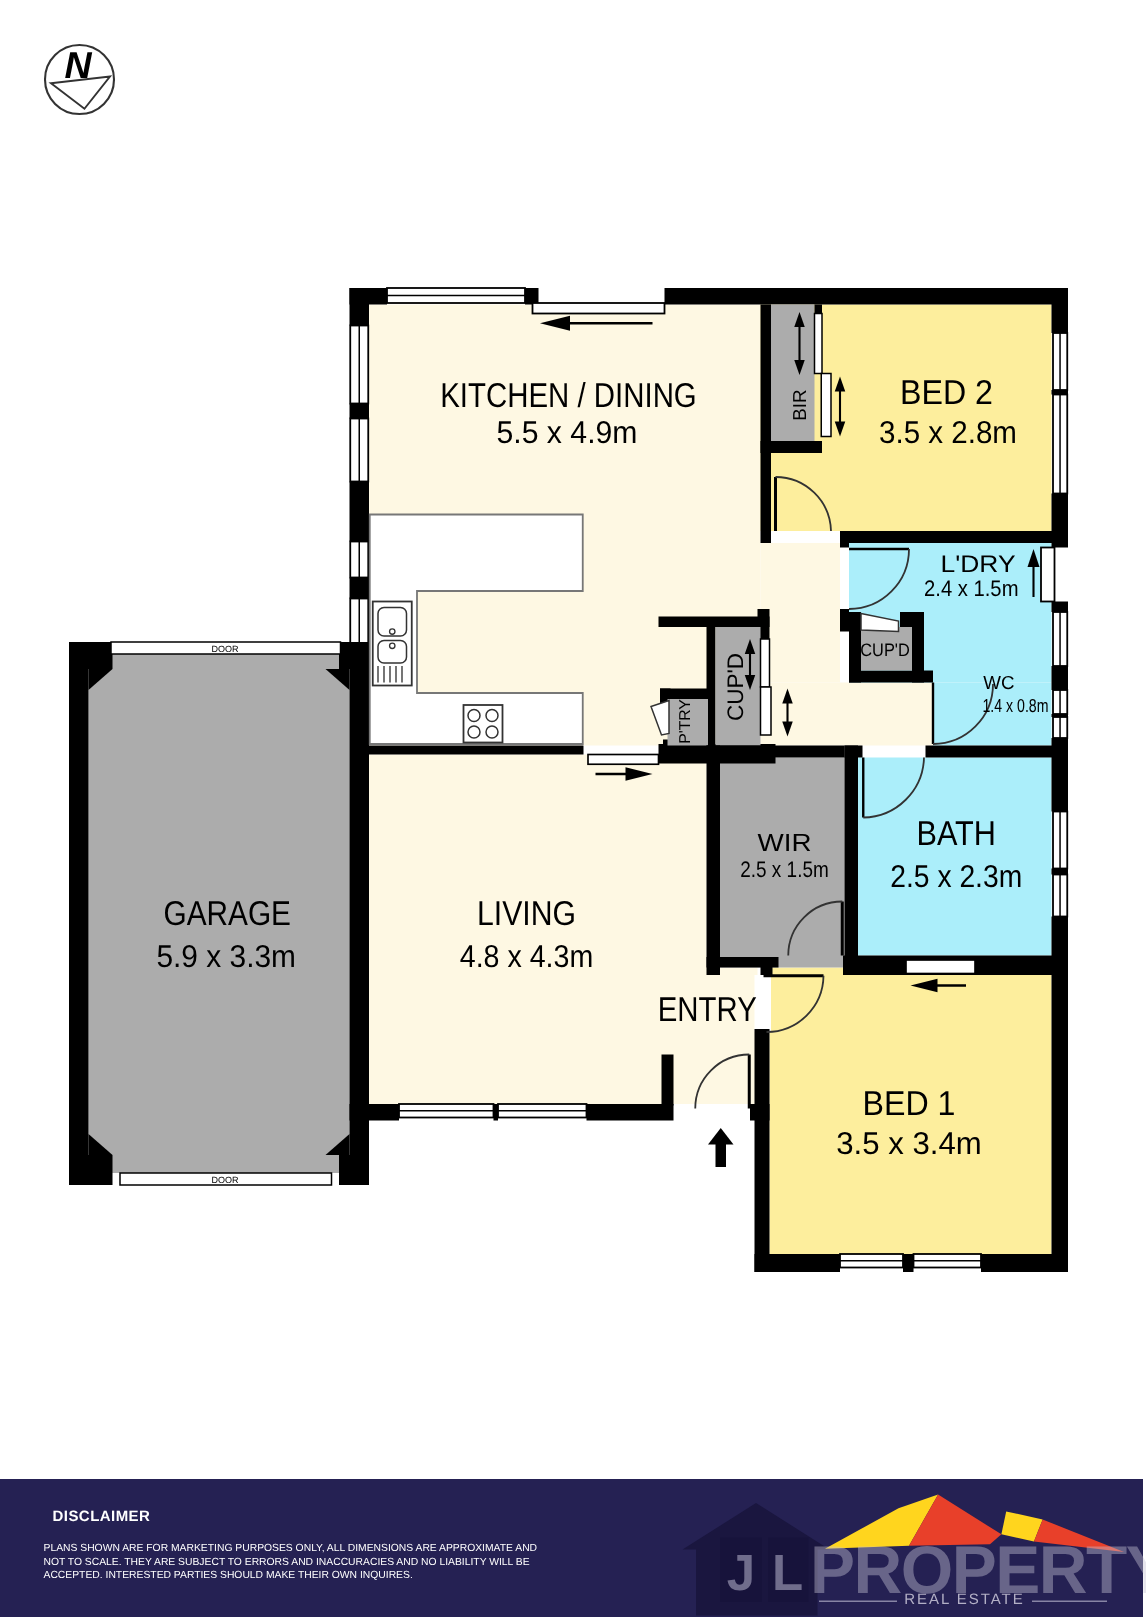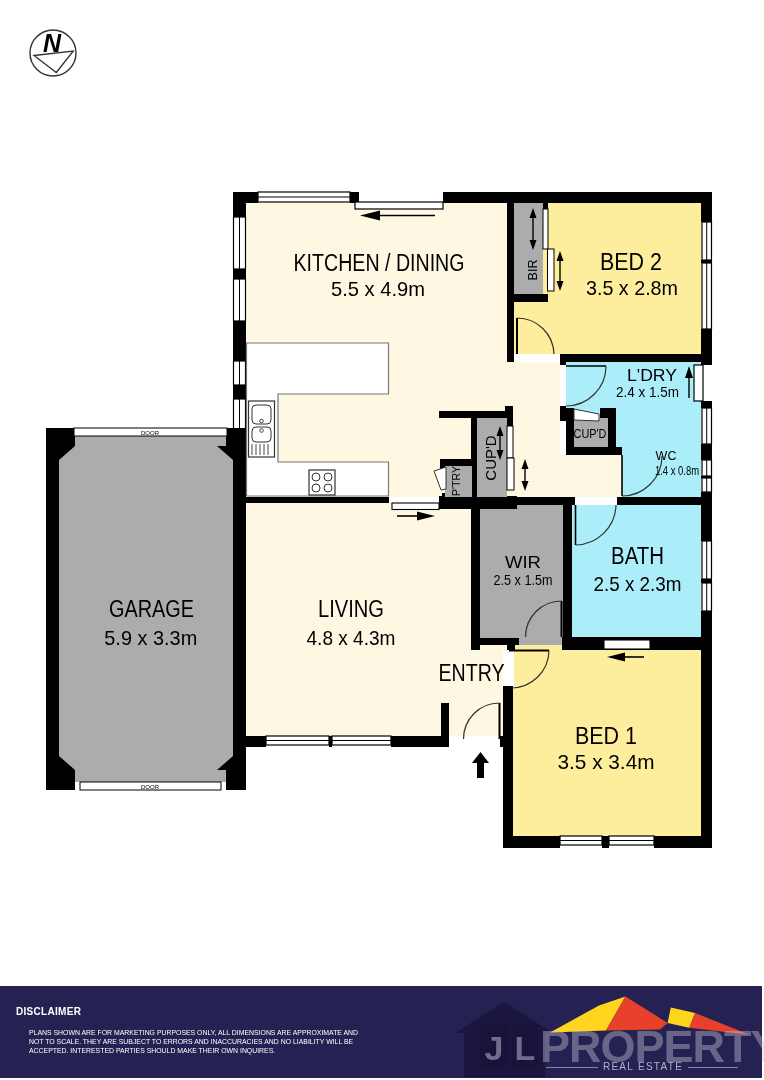--- a/index.html
+++ b/index.html
@@ -1,19 +1,19 @@
 <!DOCTYPE html>
 <html><head>
 <meta charset="utf-8">
 <style>
 html,body{margin:0;padding:0;background:#fff;width:764px;height:1080px;overflow:hidden;}
 *{font-family:"Liberation Sans",sans-serif;}
 #page{position:relative;width:764px;height:1080px;background:#fff;}
 #bar{position:absolute;left:0;top:986px;width:762px;height:92px;background:#252153;}
-#disc{position:absolute;left:16px;top:1006px;color:#fff;font-size:10px;font-weight:bold;letter-spacing:.3px;}
+#disc{position:absolute;left:35px;top:1006px;color:#fff;font-size:10px;font-weight:bold;letter-spacing:.3px;}
 #para{position:absolute;left:29px;top:1027.5px;color:#fff;font-size:6.9px;line-height:9.3px;width:340px;}
 #prop{position:absolute;left:540px;top:1021px;font-size:45px;font-weight:bold;color:rgba(197,196,212,0.42);letter-spacing:-1px;white-space:nowrap;}
 #tp{position:absolute;left:538px;top:1037px;width:210px;text-align:center;color:#fff;font-size:20px;font-weight:bold;letter-spacing:2.8px;white-space:nowrap;}
 #re{position:absolute;left:538px;top:1061px;width:210px;text-align:center;color:#b3b0c6;font-size:10px;letter-spacing:1.3px;white-space:nowrap;}
 </style>
 </head>
 <body>
 <div id="page">
 <svg width="764" height="1080" viewBox="0 0 764 1080">
 

